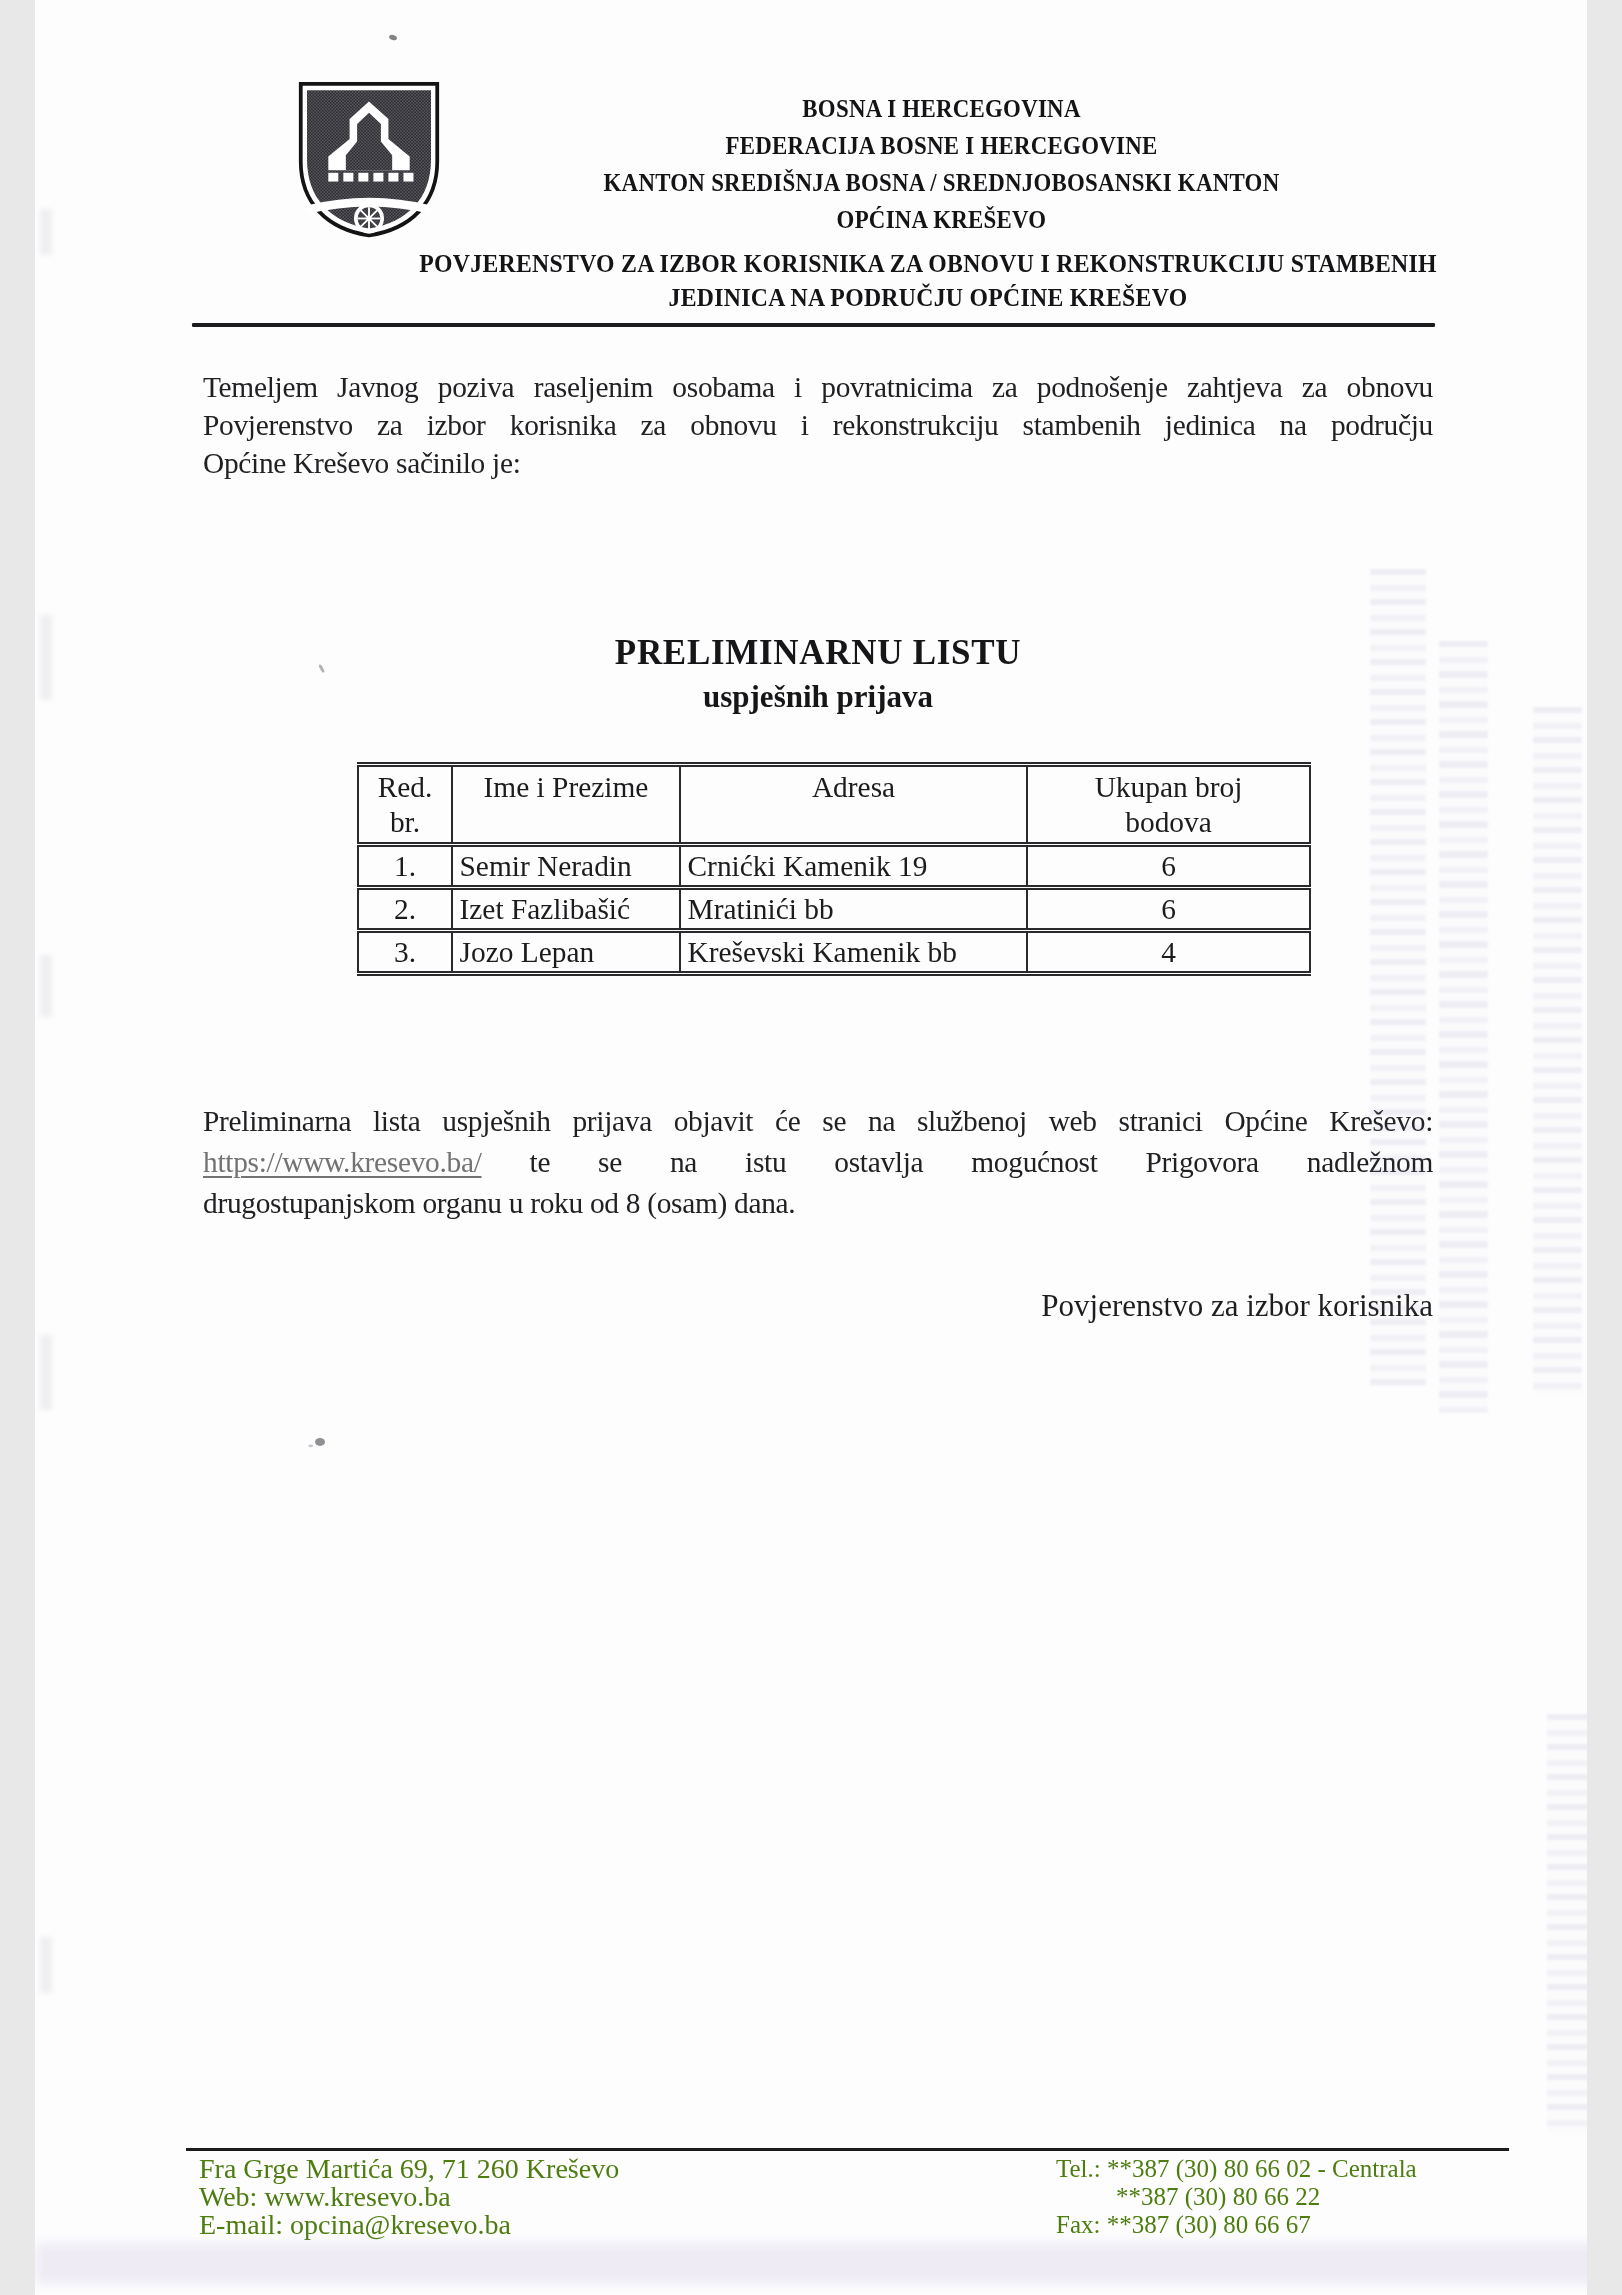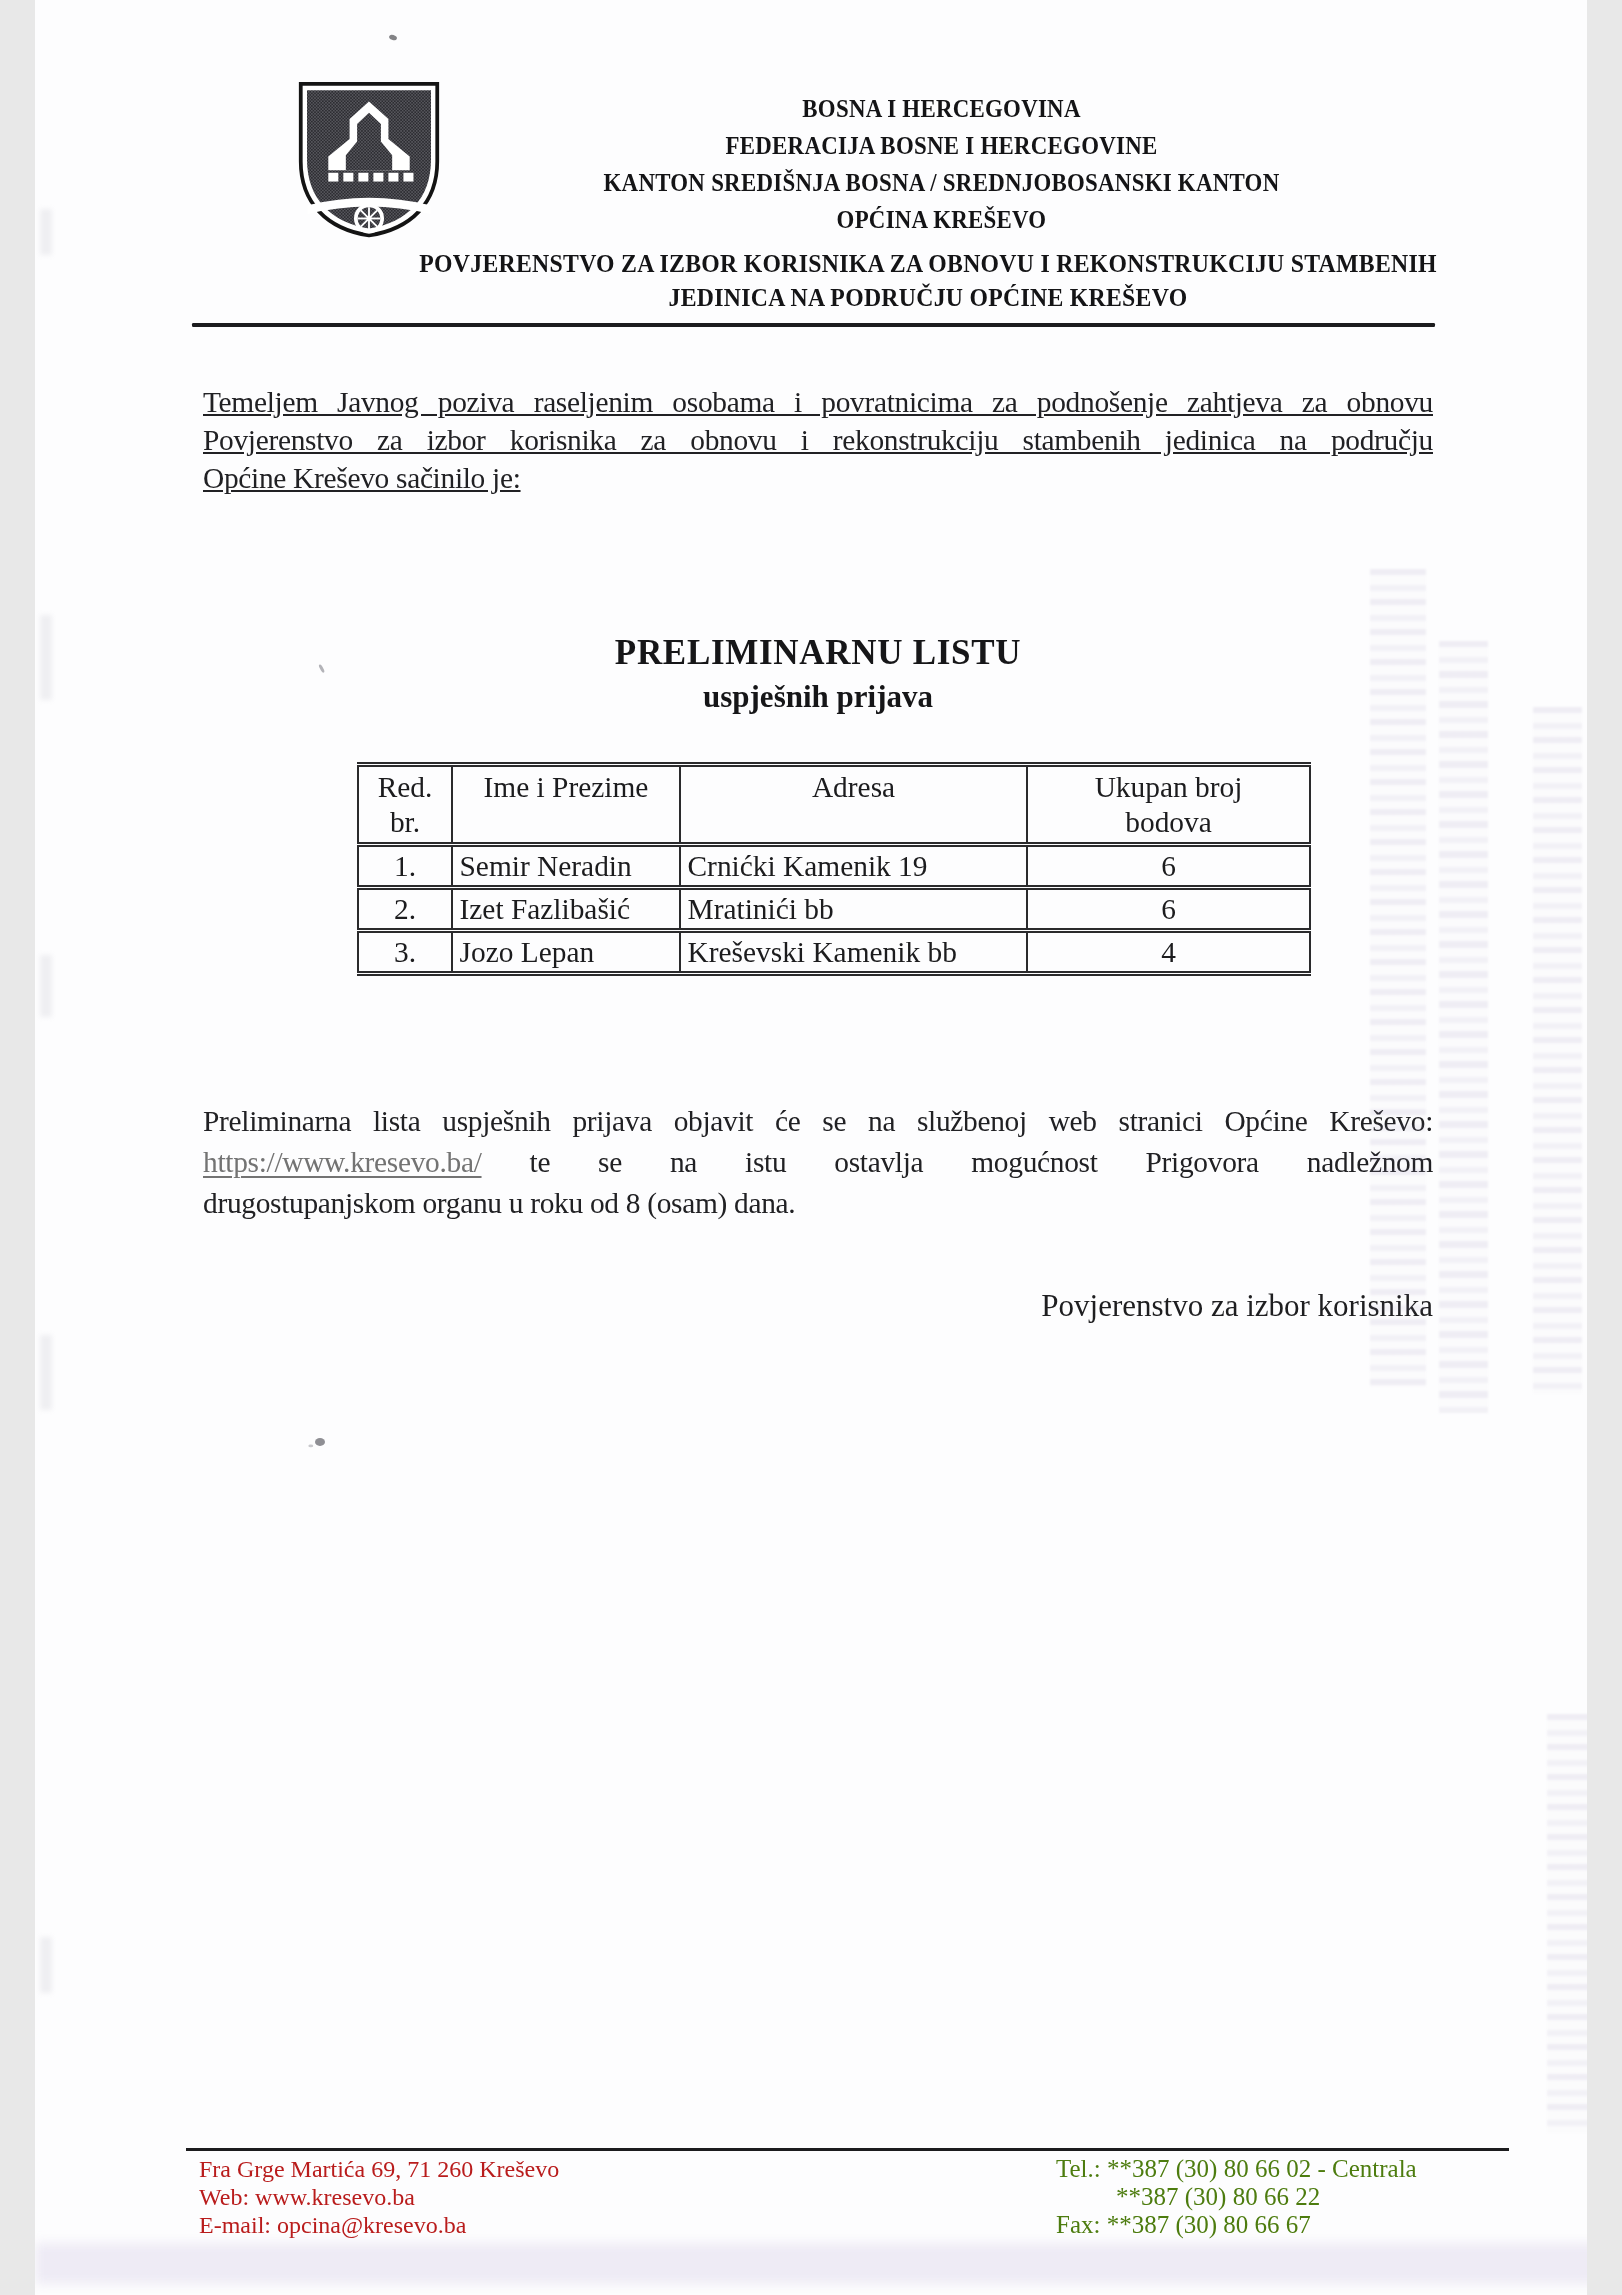--- a/index.html
+++ b/index.html
@@ -21,21 +21,21 @@
     white-space:nowrap;
   }
   .committee{
     position:absolute;left:229px;top:247px;width:1328px;
     text-align:center;font-weight:bold;font-size:25px;line-height:34px;
     color:#141416;transform:scaleX(0.95);letter-spacing:0.3px;
   }
   .hr1{position:absolute;left:157px;top:323px;width:1243px;height:3.9px;background:#1c1c1e;border-radius:1.3px;}
   
   .para{position:absolute;left:168px;width:1230px;font-size:29.4px;letter-spacing:-0.3px;color:#212124;}
-  .p1{top:383px;line-height:38px;text-decoration:underline;}
+  .p1{top:368px;line-height:38px;}
   .p2{top:1101px;line-height:41px;}
   .jl{text-align:justify;text-align-last:justify;}
   .ll{text-align:left;}
   .doc-link{color:#737373;text-underline-offset:3.9px;text-decoration-thickness:2px;}
   .center-block{position:absolute;left:168px;width:1230px;text-align:center;color:#161618;}
   .list-title{top:597px;font-size:35px;font-weight:bold;letter-spacing:0.7px;margin-top:36px;}
   .list-subtitle{top:679px;font-size:31px;font-weight:bold;}
   
   .tbl-wrap{position:absolute;left:322px;top:762px;width:955px;}
   table.applicants{border-collapse:collapse;table-layout:fixed;width:953px;}
@@ -50,21 +50,21 @@
     padding:2.6px 6.5px 1.3px 6.5px;vertical-align:top;overflow:hidden;
   }
   table.applicants th{height:71px;text-align:center;line-height:35px;margin-top:26px;}
   table.applicants td{height:31px;line-height:34px;}
   .cell-center{text-align:center;}
   .cell-left{text-align:left;padding-left:10.5px;margin-left:31px;}
   th .narrow{display:inline-block;max-width:216px;}
   
   .signature{position:absolute;left:168px;top:1288px;width:1230px;text-align:right;font-size:31px;color:#1e1e20;}
   .hr2{position:absolute;left:151px;top:2148px;width:1323px;height:3.3px;background:#1c1c1e;}
-  .footer-left{position:absolute;left:164px;top:2155px;font-size:24px;line-height:28px;color:#b91c1c;}
+  .footer-left{position:absolute;left:164px;top:2155px;font-size:28px;line-height:28px;color:#4d7c0f;}
   .footer-right{position:absolute;left:1021px;top:2155px;width:419px;font-size:25px;line-height:28px;color:#4d7c0f;}
   .fr-indent{padding-left:60px;}
   
   .artifact{position:absolute;pointer-events:none;}
   .speck1{left:354px;top:35px;width:7.9px;height:5.2px;background:#6d6d71;border-radius:50%;transform:rotate(18deg);opacity:.85;}
   .speck2{left:280px;top:1438px;width:9.8px;height:7.9px;background:#8f8f94;border-radius:50%;box-shadow:-9.2px 3.9px 0 -2.6px #c9c9cd;}
   .speck3{left:285px;top:664px;width:3.3px;height:8.5px;background:#b3b3b8;border-radius:40%;transform:rotate(-28deg);}
   .bleed{filter:blur(1.3px);background:repeating-linear-gradient(180deg,
       rgba(158,145,185,0.14) 0 6.5px, rgba(158,145,185,0.02) 6.5px 15.7px,
       rgba(158,145,185,0.11) 15.7px 22px, rgba(158,145,185,0.02) 22px 30px);}

